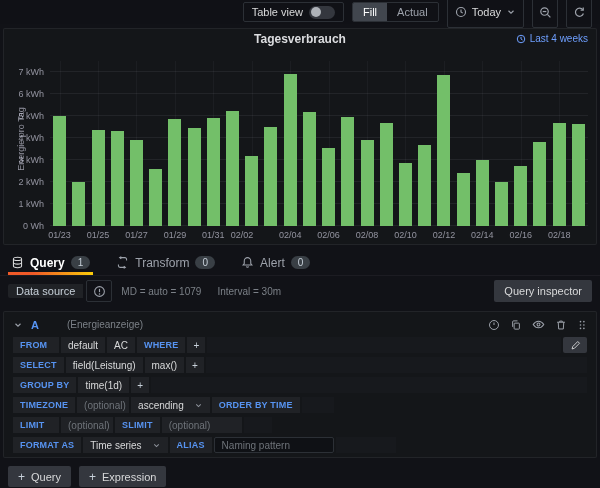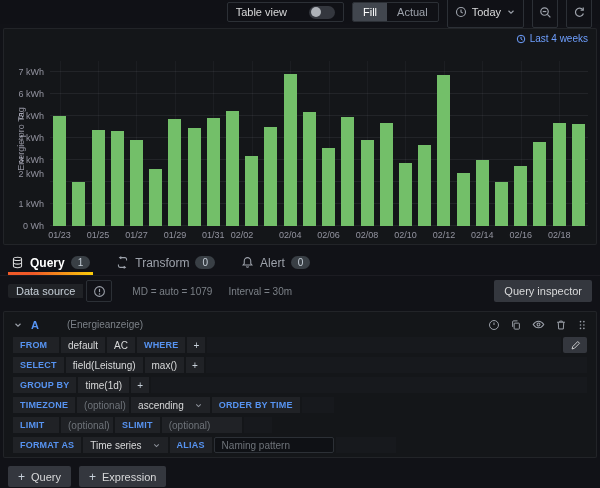--- a/index.html
+++ b/index.html
@@ -8,21 +8,21 @@
     width:600px; height:488px; position:relative; overflow:hidden;
     font-family:"Liberation Sans", sans-serif; color:#d8d9da; background:#111217;
     font-size:11px; -webkit-font-smoothing:antialiased;
   }
   svg { display:block; }
   .icon { color:#9da2ab; display:inline-flex; align-items:center; }
 
   
   .topbar { position:absolute; top:0; left:0; right:0; height:24px; background:#101116;
     display:flex; align-items:center; justify-content:flex-end; gap:8px; padding-right:8px; }
-  .tv-group { display:flex; align-items:center; gap:22px; border:1px solid #2c3036; border-radius:2px; height:20px; padding:0 8px; }
+  .tv-group { display:flex; align-items:center; gap:6px; border:1px solid #2c3036; border-radius:2px; height:20px; padding:0 8px; }
   .toggle { width:26px; height:13px; background:#34373e; border-radius:8px; position:relative; cursor:pointer; }
   .toggle .knob { position:absolute; left:2px; top:1.5px; width:10px; height:10px; border-radius:50%; background:#aeb2b8; }
   .seg-btn-group { display:flex; height:20px; border:1px solid #2c3036; border-radius:2px; overflow:hidden; }
   .seg-btn { padding:0 10px; display:flex; align-items:center; color:#9da2ab; background:transparent; }
   .seg-btn.active { background:#41464e; color:#fff; }
   .tb-btn { height:32px; border:1px solid #2c3036; border-radius:2px; background:transparent;
     display:flex; align-items:center; gap:5px; padding:0 7px; color:#d8d9da; }
   .tb-btn.square { width:26px; justify-content:center; padding:0; }
 
   
@@ -56,21 +56,21 @@
 
   
   .dsrow { position:absolute; top:279px; left:8px; right:8px; height:24px; display:flex; align-items:center; gap:3px; }
   .ds-label { background:#202226; height:14px; display:flex; align-items:center; padding:0 8px; color:#c7d0d9; border-radius:2px 0 0 2px; }
   .ds-picker { background:#0f1115; border:1px solid #2c3036; height:22px; display:flex; align-items:center; gap:6px;
     padding:0 8px; border-radius:2px; min-width:140px; }
   .ds-logo { width:13px; height:13px; border-radius:50%; background:linear-gradient(135deg,#36c3f2,#3b63d6 60%,#7b61c4); }
   .ds-help { width:26px; height:22px; border:1px solid #2c3036; border-radius:2px; display:flex; align-items:center; justify-content:center; }
   .qo-group { display:flex; align-items:center; gap:7px; margin-left:8px; }
   .qo-link { color:#5794f2; font-size:11px; font-weight:500; }
-  .qo-stats { color:#7b8087; font-size:10px; margin-left:17px; display:flex; gap:16px; }
+  .qo-stats { color:#7b8087; font-size:10px; margin-left:6px; display:flex; gap:16px; }
   .spacer { flex:1; }
   .btn-secondary { background:#34373e; border:none; border-radius:2px; height:22px; color:#d8d9da;
     display:flex; align-items:center; padding:0 10px; font-size:11px; font-family:inherit; gap:6px; }
 
   
   .card { position:absolute; left:3px; top:311px; width:594px; height:147px;
     background:#141619; border:1px solid rgba(204,204,220,.08); border-radius:2px; padding:0 9px; }
   .card-header { height:25px; display:flex; align-items:center; gap:8px; }
   .refid { color:#5794f2; font-weight:700; font-size:11px; }
   .refnote { color:#7b8087; font-size:10px; margin-left:20px; }
@@ -135,34 +135,35 @@
     <span class="icon">
       <svg width="13" height="13" viewBox="0 0 16 16">
           <path d="M12.8 9.2A5 5 0 1 1 12 4.6" fill="none" stroke="currentColor" stroke-width="1.5"></path>
           <path d="M12.6 1.8v3.2H9.4" fill="none" stroke="currentColor" stroke-width="1.5"></path>
         </svg>
     </span>
   </div>
 </div>
 
 <div class="panel">
+  <div class="panel-title">Tagesverbrauch</div>
   <div class="panel-timelink clickable">
     <span class="icon" style="color:#6e9fff">
       <svg width="10" height="10" viewBox="0 0 16 16">
           <circle cx="8" cy="8" r="6" fill="none" stroke="currentColor" stroke-width="1.6"></circle>
           <path d="M8 4.5V8l2.4 1.5" fill="none" stroke="currentColor" stroke-width="1.6"></path>
         </svg>
     </span>
     <span>Last 4 weeks</span>
   </div>
   <div class="ytitle">Energie pro Tag</div>
   <div class="ylabels">
       <div class="ytick" style="bottom: -5px;">0 Wh</div>
       <div class="ytick" style="bottom: 17px;">1 kWh</div>
-      <div class="ytick" style="bottom: 47px;">2 kWh</div>
+      <div class="ytick" style="bottom: 39px;">2 kWh</div>
       <div class="ytick" style="bottom: 61px;">3 kWh</div>
       <div class="ytick" style="bottom: 83px;">4 kWh</div>
       <div class="ytick" style="bottom: 105px;">5 kWh</div>
       <div class="ytick" style="bottom: 127px;">6 kWh</div>
       <div class="ytick" style="bottom: 149px; margin-left: 16px;">7 kWh</div>
     </div>
   <div class="plot">
       <div class="gridline-h" style="bottom: 0px;"></div>
       <div class="gridline-h" style="bottom: 22px;"></div>
       <div class="gridline-h" style="bottom: 44px;"></div>

